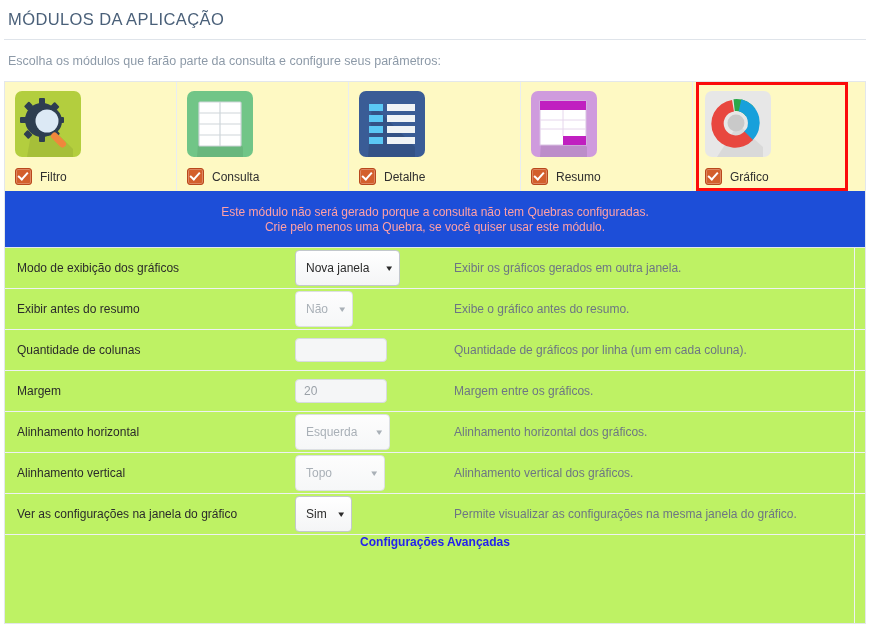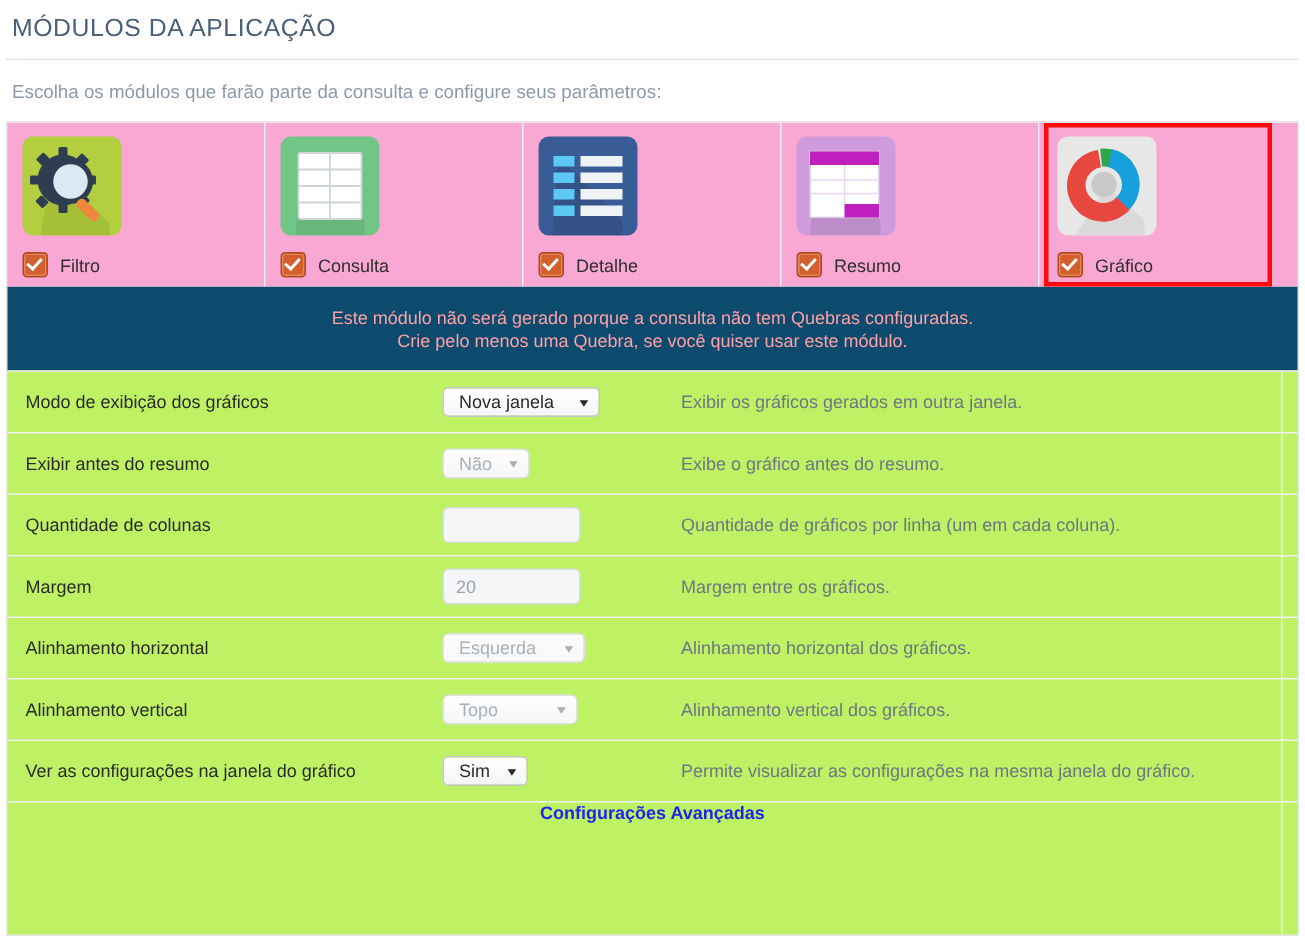--- a/index.html
+++ b/index.html
@@ -42,21 +42,21 @@
     font-size: 12.5px;
     padding: 14px 0 13px 8px;
   }
 
   
   .modules-wrap {
     position: relative;
     margin: 0 4px;
     border: 1px solid #e3e7eb;
     border-bottom: none;
-    background: #f9a8d4;
+    background: #fef9c3;
     height: 110px;
     box-sizing: border-box;
   }
   .modules-row {
     display: flex;
     height: 100%;
   }
   .module-cell {
     position: relative;
     flex: 0 0 172px;
@@ -127,21 +127,21 @@
     font-weight: 400;
   }
 
   
   .warning-box {
     margin: 0 4px;
     border-left: 1px solid #e3e7eb;
     border-right: 1px solid #e3e7eb;
     text-align: center;
     padding: 14px 0 12px 0;
-    background: #0c4a6e;
+    background: #1d4ed8;
   }
   .warning-line {
     color: #ffa0a6;
     font-size: 12px;
     line-height: 15px;
   }
 
   
   .settings {
     margin: 0 4px;
@@ -180,21 +180,21 @@
     color: #6d7683;
     padding-left: 4px;
     box-sizing: border-box;
   }
 
   
   .sel {
     display: inline-flex;
     align-items: center;
     justify-content: space-between;
-    height: 20px;
+    height: 36px;
     border: 1px solid #c3c8cd;
     border-radius: 4px;
     background: linear-gradient(#ffffff, #f4f5f6);
     padding: 0 7px 0 10px;
     font-size: 12px;
     color: #2b2b2b;
     box-sizing: border-box;
     white-space: nowrap;
   }
   .sel.disabled {

